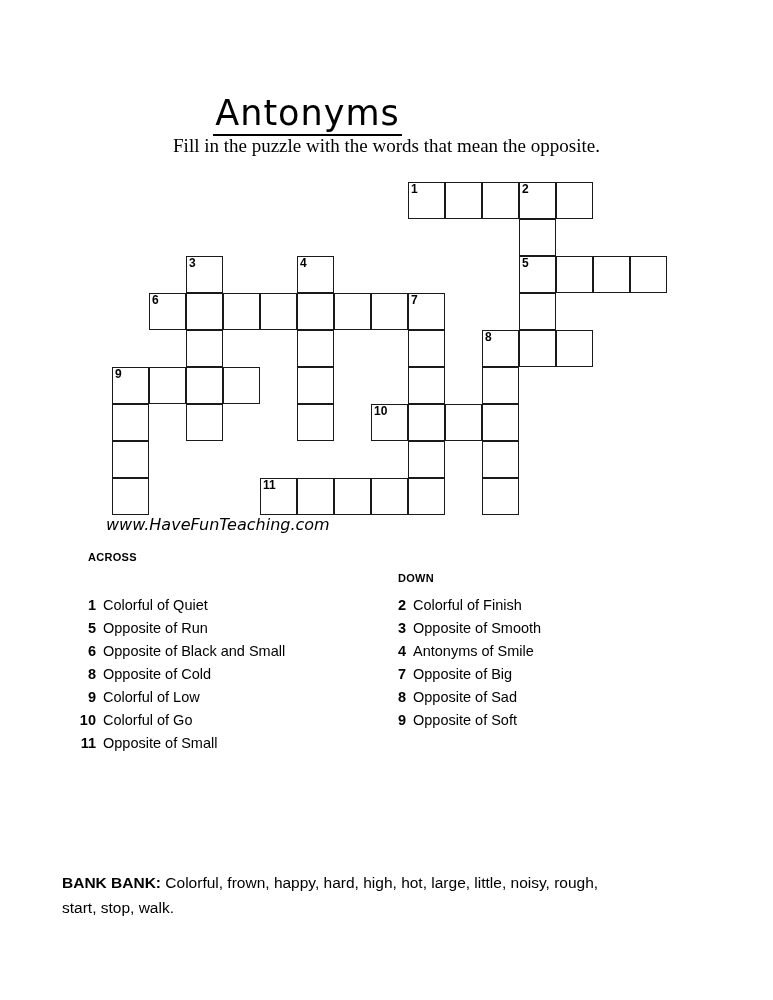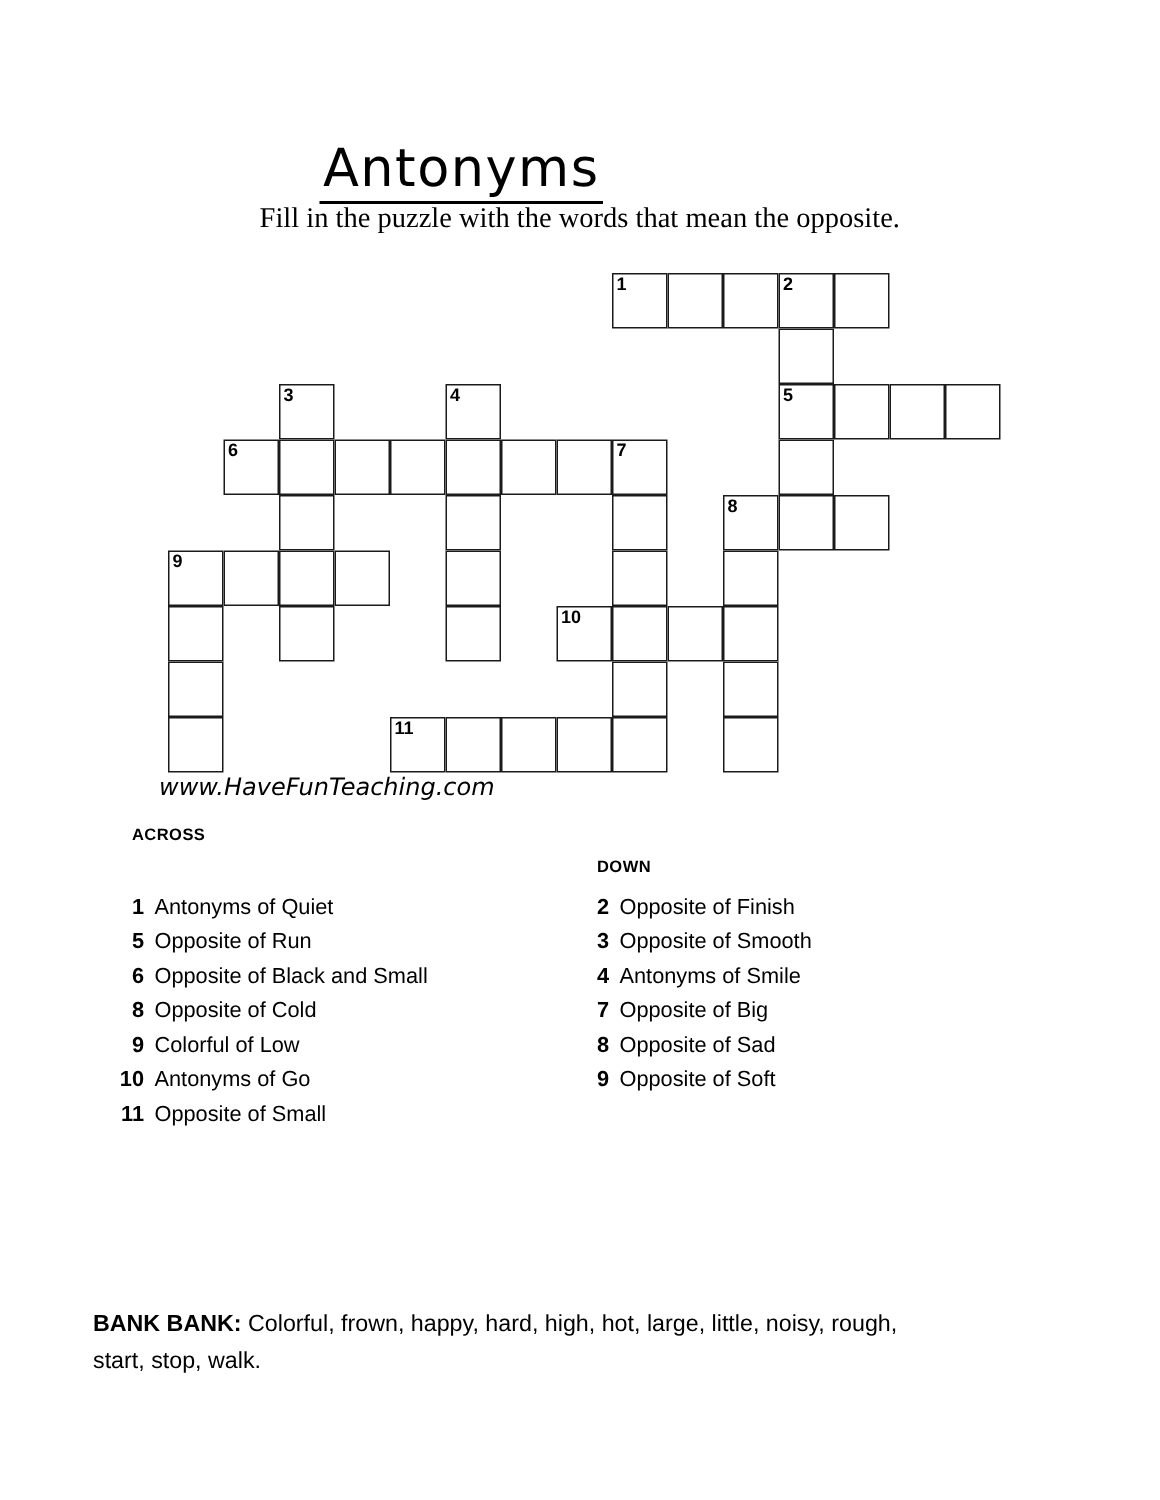--- a/index.html
+++ b/index.html
@@ -221,51 +221,51 @@
   </div>
 
 <div id="website">www.HaveFunTeaching.com</div>
 
 <div class="clue-heading" id="across-heading">ACROSS</div>
 <div class="clue-heading" id="down-heading">DOWN</div>
 
 <ul class="clue-list" id="across-list">
     <li class="clue-row">
       <span class="clue-num">1</span>
-      <span class="clue-text">Antonyms of Quiet</span>
+      <span class="clue-text">Colorful of Quiet</span>
     </li>
     <li class="clue-row">
       <span class="clue-num">5</span>
       <span class="clue-text">Opposite of Run</span>
     </li>
     <li class="clue-row">
       <span class="clue-num">6</span>
       <span class="clue-text">Opposite of Black and Small</span>
     </li>
     <li class="clue-row">
       <span class="clue-num">8</span>
       <span class="clue-text">Opposite of Cold</span>
     </li>
     <li class="clue-row">
       <span class="clue-num">9</span>
       <span class="clue-text">Colorful of Low</span>
     </li>
     <li class="clue-row">
       <span class="clue-num">10</span>
-      <span class="clue-text">Antonyms of Go</span>
+      <span class="clue-text">Colorful of Go</span>
     </li>
     <li class="clue-row">
       <span class="clue-num">11</span>
       <span class="clue-text">Opposite of Small</span>
     </li>
   </ul>
 <ul class="clue-list" id="down-list">
     <li class="clue-row">
       <span class="clue-num">2</span>
-      <span class="clue-text">Opposite of Finish</span>
+      <span class="clue-text">Colorful of Finish</span>
     </li>
     <li class="clue-row">
       <span class="clue-num">3</span>
       <span class="clue-text">Opposite of Smooth</span>
     </li>
     <li class="clue-row">
       <span class="clue-num">4</span>
       <span class="clue-text">Antonyms of Smile</span>
     </li>
     <li class="clue-row">

